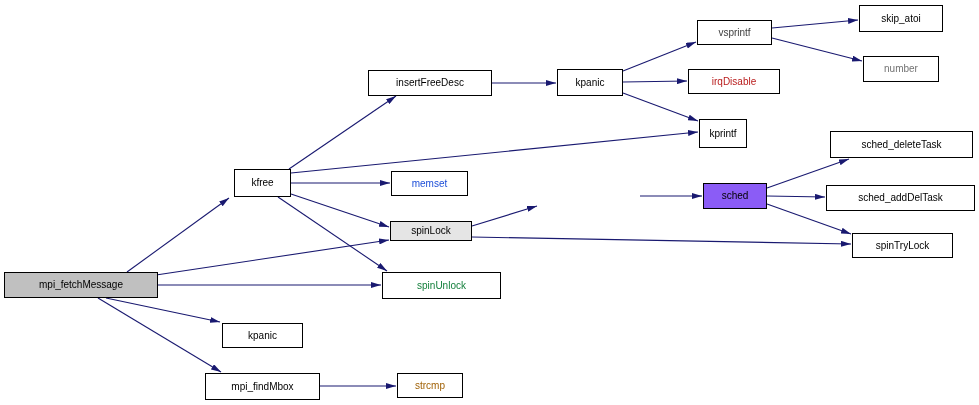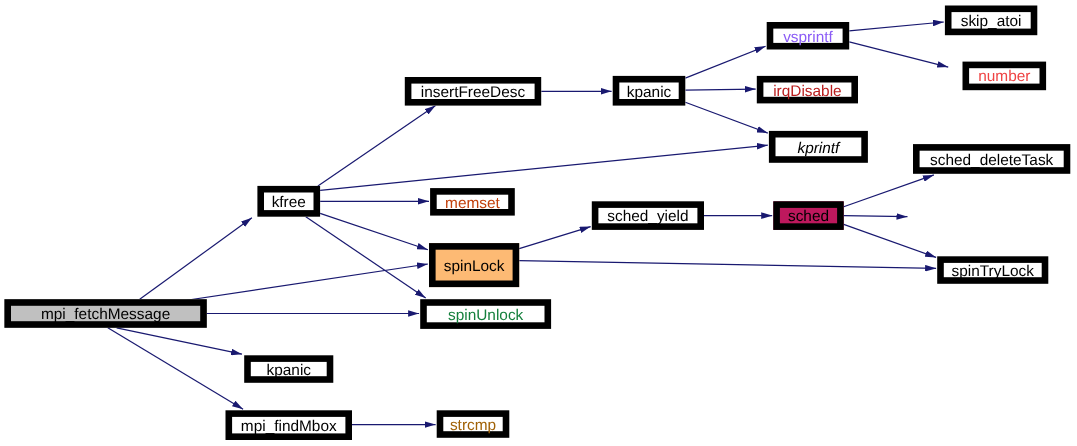--- a/index.html
+++ b/index.html
@@ -15,27 +15,27 @@
     position: absolute;
     left: 0;
     top: 0;
     width: 979px;
     height: 405px;
     pointer-events: none;
   }
   .node {
     position: absolute;
     box-sizing: border-box;
-    border: 6px solid #fca5a5;
+    border: 1px solid #fca5a5;
     background: #ffffff;
     color: #000000;
     display: flex;
     align-items: center;
     justify-content: center;
-    font-size: 14px;
+    font-size: 10px;
     line-height: 1;
     white-space: nowrap;
     cursor: pointer;
   }
   .node.hl { background: #c0c0c0; }
 </style>
 </head>
 <body>
 
 <div id="canvas" style="background: rgb(255, 255, 255);">
@@ -62,32 +62,32 @@
       <line x1="772" y1="28" x2="858" y2="20" stroke="#191970" stroke-width="1.1" marker-end="url(#arrow)"></line>
       <line x1="772" y1="38" x2="862" y2="61" stroke="#191970" stroke-width="1.1" marker-end="url(#arrow)"></line>
       <line x1="472" y1="226" x2="537" y2="206" stroke="#191970" stroke-width="1.1" marker-end="url(#arrow)"></line>
       <line x1="472" y1="237" x2="851" y2="244" stroke="#191970" stroke-width="1.1" marker-end="url(#arrow)"></line>
       <line x1="640" y1="196" x2="702" y2="196" stroke="#191970" stroke-width="1.1" marker-end="url(#arrow)"></line>
       <line x1="767" y1="188" x2="849" y2="159" stroke="#191970" stroke-width="1.1" marker-end="url(#arrow)"></line>
       <line x1="767" y1="196" x2="825" y2="197" stroke="#191970" stroke-width="1.1" marker-end="url(#arrow)"></line>
       <line x1="767" y1="204" x2="851" y2="234" stroke="#191970" stroke-width="1.1" marker-end="url(#arrow)"></line>
       <line x1="320" y1="386" x2="396" y2="386" stroke="#191970" stroke-width="1.1" marker-end="url(#arrow)"></line>
     </svg>
-<div class="node hl" style="left: 4px; top: 272px; width: 184px; height: 26px; border-color: rgb(0, 0, 0); background: rgb(192, 192, 192); color: rgb(0, 0, 0);">mpi_fetchMessage</div>
+<div class="node hl" style="left: 4px; top: 272px; width: 154px; height: 26px; border-color: rgb(0, 0, 0); background: rgb(192, 192, 192); color: rgb(0, 0, 0);">mpi_fetchMessage</div>
     <div class="node" style="left: 234px; top: 169px; width: 57px; height: 28px; border-color: rgb(0, 0, 0); background: rgb(255, 255, 255); color: rgb(0, 0, 0);">kfree</div>
     <div class="node" style="left: 368px; top: 70px; width: 124px; height: 26px; border-color: rgb(0, 0, 0); background: rgb(255, 255, 255); color: rgb(0, 0, 0);">insertFreeDesc</div>
-    <div class="node" style="left: 391px; top: 171px; width: 77px; height: 25px; border-color: rgb(0, 0, 0); background: rgb(255, 255, 255); color: #c2410c;">memset</div>
-    <div class="node" style="left: 390px; top: 221px; width: 82px; height: 40px; border-color: rgb(0, 0, 0); background: #fdba74; color: rgb(0, 0, 0);">spinLock</div>
+    <div class="node" style="left: 391px; top: 171px; width: 77px; height: 25px; border-color: rgb(0, 0, 0); background: rgb(255, 255, 255); color: #1d4ed8;">memset</div>
+    <div class="node" style="left: 390px; top: 221px; width: 82px; height: 20px; border-color: rgb(0, 0, 0); background: #e5e5e5; color: rgb(0, 0, 0);">spinLock</div>
     <div class="node" style="left: 382px; top: 272px; width: 119px; height: 27px; border-color: rgb(0, 0, 0); background: rgb(255, 255, 255); color: #15803d;">spinUnlock</div>
     <div class="node" style="left: 222px; top: 323px; width: 81px; height: 25px; border-color: rgb(0, 0, 0); background: rgb(255, 255, 255); color: rgb(0, 0, 0);">kpanic</div>
     <div class="node" style="left: 205px; top: 373px; width: 115px; height: 27px; border-color: rgb(0, 0, 0); background: rgb(255, 255, 255); color: rgb(0, 0, 0);">mpi_findMbox</div>
     <div class="node" style="left: 397px; top: 373px; width: 66px; height: 25px; border-color: rgb(0, 0, 0); background: rgb(255, 255, 255); color: #a16207;">strcmp</div>
-    <div class="node" style="left: 538px; top: 183px; width: 102px; height: 26px; border-color: rgb(0, 0, 0); background: rgb(255, 255, 255); color: rgb(0, 0, 0);">sched_yield</div>
     <div class="node" style="left: 557px; top: 69px; width: 66px; height: 27px; border-color: rgb(0, 0, 0); background: rgb(255, 255, 255); color: rgb(0, 0, 0);">kpanic</div>
-    <div class="node" style="left: 697px; top: 20px; width: 75px; height: 25px; border-color: rgb(0, 0, 0); background: rgb(255, 255, 255); color: #8b5cf6;">vsprintf</div>
+    <div class="node" style="left: 697px; top: 20px; width: 75px; height: 25px; border-color: rgb(0, 0, 0); background: rgb(255, 255, 255); color: #404040;">vsprintf</div>
     <div class="node" style="left: 688px; top: 69px; width: 92px; height: 25px; border-color: rgb(0, 0, 0); background: rgb(255, 255, 255); color: #b91c1c;">irqDisable</div>
-    <div class="node" style="left: 699px; top: 119px; width: 90px; height: 29px; border-color: rgb(0, 0, 0); background: rgb(255, 255, 255); color: rgb(0, 0, 0); font-style: italic;">kprintf</div>
-    <div class="node" style="left: 703px; top: 183px; width: 64px; height: 26px; border-color: rgb(0, 0, 0); background: #be185d; color: rgb(0, 0, 0);">sched</div>
+    <div class="node" style="left: 699px; top: 119px; width: 48px; height: 29px; border-color: rgb(0, 0, 0); background: rgb(255, 255, 255); color: rgb(0, 0, 0);">kprintf</div>
+    <div class="node" style="left: 703px; top: 183px; width: 64px; height: 26px; border-color: rgb(0, 0, 0); background: #8b5cf6; color: rgb(0, 0, 0);">sched</div>
     <div class="node" style="left: 859px; top: 5px; width: 84px; height: 27px; border-color: rgb(0, 0, 0); background: rgb(255, 255, 255); color: rgb(0, 0, 0);">skip_atoi</div>
-    <div class="node" style="left: 863px; top: 56px; width: 76px; height: 26px; border-color: rgb(0, 0, 0); background: rgb(255, 255, 255); color: #ef4444; margin-left: 12px;">number</div>
+    <div class="node" style="left: 863px; top: 56px; width: 76px; height: 26px; border-color: rgb(0, 0, 0); background: rgb(255, 255, 255); color: #737373;">number</div>
     <div class="node" style="left: 830px; top: 131px; width: 143px; height: 27px; border-color: rgb(0, 0, 0); background: rgb(255, 255, 255); color: rgb(0, 0, 0);">sched_deleteTask</div>
+    <div class="node" style="left: 826px; top: 185px; width: 149px; height: 26px; border-color: rgb(0, 0, 0); background: rgb(255, 255, 255); color: rgb(0, 0, 0);">sched_addDelTask</div>
     <div class="node" style="left: 852px; top: 233px; width: 101px; height: 25px; border-color: rgb(0, 0, 0); background: rgb(255, 255, 255); color: rgb(0, 0, 0);">spinTryLock</div>
   </div>
 
 </body></html>

